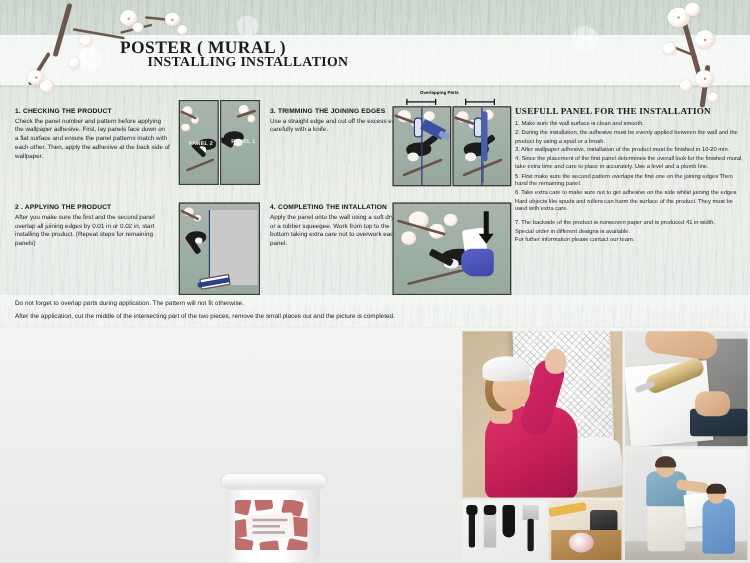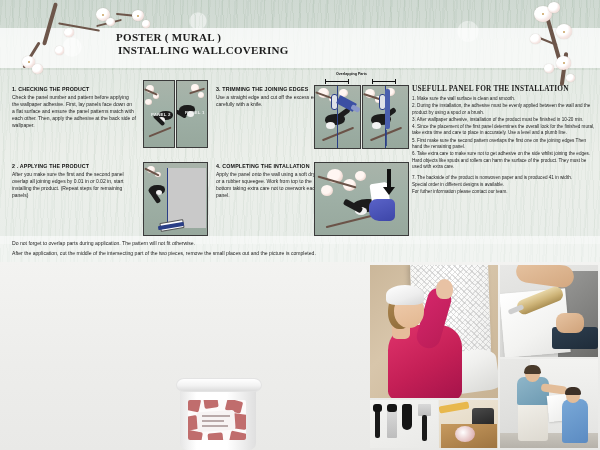--- a/index.html
+++ b/index.html
@@ -48,21 +48,21 @@
   .blossom{position:absolute;border-radius:50%;
     background:radial-gradient(circle at 38% 34%, #ffffff 0 42%, #f6e7e4 62%, #e8cfc8 100%);
     box-shadow:0 0 1px rgba(150,120,110,.55);}
   .blossom .bud{position:absolute;left:50%;top:50%;width:2px;height:2px;margin:-1px 0 0 -1px;border-radius:50%;background:#c9a05e;}
   .twig{position:absolute;background:#6d564a;border-radius:2px;}
 
   .hdr1,.hdr2,.hdr3{
     position:absolute;font-family:"Liberation Serif", serif;font-weight:bold;color:#1b1b1b;
     letter-spacing:.3px;
   }
-  .hdr1{left:116px;top:31px;font-size:11px;}
+  .hdr1{left:96px;top:31px;font-size:14px;}
   .hdr2{left:118px;top:44px;font-size:11px;}
   .hdr3{left:104px;top:59px;font-size:9.2px;border-bottom:1px solid #2a2a2a;padding-bottom:1px;}
 
   .step{position:absolute;}
   .step h4{margin:0 0 2px 0;font-size:5.3px;font-weight:bold;color:#111;letter-spacing:.15px;}
   .step p{margin:0;font-size:5px;line-height:7.1px;color:#1d1d1d;}
 
   .photo{position:absolute;border:1px solid #3b3b3b;overflow:hidden;background:#9aa79b;}
   .mural{
     position:absolute;inset:0;
@@ -234,21 +234,21 @@
         </div>
       <div class="blossom" style="left:530px;top:34px;width:11px;height:10px;"></div>
       <div class="blossom" style="left:556px;top:56px;width:15px;height:14px;">
           <i class="bud"></i>
         </div>
       <div class="blossom" style="left:544px;top:64px;width:10px;height:9px;"></div>
       <div class="blossom" style="left:566px;top:74px;width:9px;height:8px;"></div>
     </div>
 
     <div class="hdr1">POSTER ( MURAL )</div>
-    <div class="hdr2">INSTALLING WALLCOVERING</div>
+    <div class="hdr2">INSTALLING INSTALLATION</div>
 
     <div class="step" style="left:12px;top:86px;width:124px;">
       <h4>1. CHECKING THE PRODUCT</h4>
       <p>Check the panel number and pattern before applying the wallpaper adhesive. First, lay panels face down on a flat surface and ensure the panel patterns match with each other. Then, apply the adhesive at the back side of wallpaper.</p>
     </div>
 
     <div class="photo" style="left:143px;top:80px;width:30px;height:66px;">
       <div class="mural">
         <div class="bl" style="left:2px;top:4px;width:8px;height:8px;"></div>
         <div class="bl" style="left:9px;top:12px;width:6px;height:6px;"></div>

